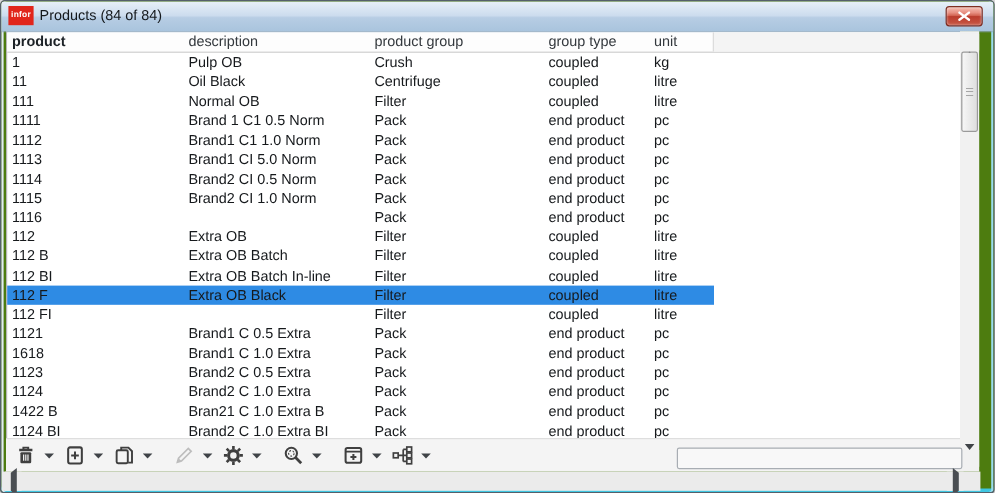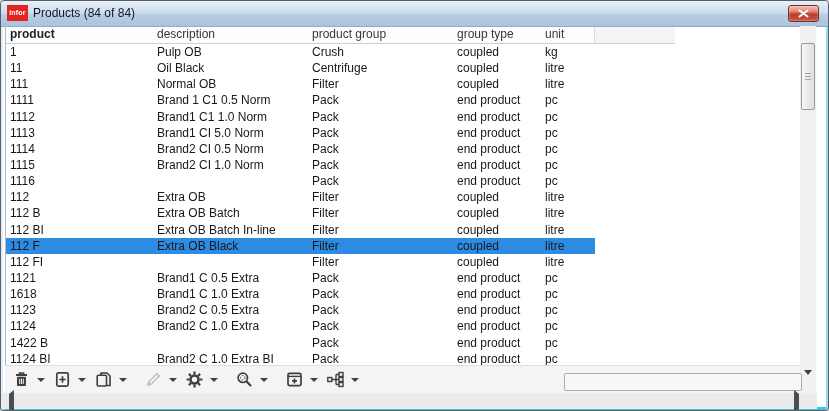--- a/index.html
+++ b/index.html
@@ -1,31 +1,31 @@
 <!DOCTYPE html>
 <html style="--selection: #2e8be4; --titlebar-top: #e8f0f8; --titlebar-bottom: #a9c4dd; --logo-red: #e1251b; --accent-cyan: #3fc6e1;"><head>
 <meta charset="utf-8">
 <style>
   html,body{margin:0;padding:0;background:#d8d8d8;font-family:"Liberation Sans",sans-serif;}
   .window{position:relative;width:829px;height:411px;box-sizing:border-box;
-    border:1px solid #55606a;border-radius:4px 4px 3px 3px;background:#ffffff;overflow:hidden;
+    border:1px solid #55606a;border-radius:4px 4px 3px 3px;background:#4d7c0f;overflow:hidden;
     box-shadow:inset -2px 0 0 #9adcee, inset 2px 0 0 #e3ebf3, inset 0 -3px 0 var(--accent-cyan,#3fc6e1);}
   
   .titlebar{position:absolute;top:0;left:0;right:0;height:25px;
     background:linear-gradient(var(--titlebar-top,#e8f0f8), #ccdcee 48%, #b7cde4 55%, var(--titlebar-bottom,#a9c4dd));
     border-bottom:1px solid #8fa8c2;border-radius:3px 3px 0 0;}
   .logo{position:absolute;left:6px;top:4px;width:21px;height:16px;background:var(--logo-red,#e1251b);
     color:#fff;font-size:7px;font-weight:bold;text-align:center;line-height:16px;letter-spacing:.2px;}
   .title{position:absolute;left:32px;top:0;height:25px;line-height:25px;font-size:12px;color:#14181c;}
   .close-btn{position:absolute;right:9px;top:4px;width:31px;height:17px;border-radius:3px;
     border:1px solid #7e2d22;box-sizing:border-box;cursor:default;padding:0;
     background:linear-gradient(#f4beb4 0%,#e89183 30%,#d0604f 48%,#ba3c2d 52%,#c85744 100%);
     box-shadow:inset 0 0 2px rgba(255,255,255,.7);display:flex;align-items:center;justify-content:center;}
   
-  .table-wrap{position:absolute;top:25px;left:4px;width:670px;height:339px;background:#fff;
+  .table-wrap{position:absolute;top:25px;left:4px;width:795px;height:339px;background:#fff;
     border-top:1px solid #95adc4;border-left:1px solid #b6b6b6;box-sizing:border-box;}
   .thead{position:relative;height:16px;background:#fdfdfd;border-bottom:1px solid #cfcfcf;}
   .thead .hx{position:absolute;left:588px;right:0;top:0;bottom:0;background:#f4f4f4;border-left:1px solid #dcdcdc;}
   .hlbl{position:absolute;top:0;height:16px;line-height:15px;font-size:12px;color:#33383d;white-space:nowrap;}
   .hlbl.b{font-weight:bold;color:#1c2126;}
   .h0{left:4px}.h1{left:151px}.h2{left:306px}.h3{left:451px}.h4{left:539px}
   .rows{position:relative;}
   .row{position:relative;height:16.15px;width:589px;}
   .row.selected{background:var(--selection,#2e8be4);}
   .cell{position:absolute;top:0;height:16px;line-height:16px;font-size:12px;color:#16191c;white-space:nowrap;}
@@ -223,20 +223,21 @@
         <div class="row">
           <span class="cell c0">1124</span>
           <span class="cell c1">Brand2 C 1.0 Extra</span>
           <span class="cell c2">Pack</span>
           <span class="cell c3">end product</span>
           <span class="cell c4">pc</span>
         </div>
 
         <div class="row">
           <span class="cell c0">1422 B</span>
+          <span class="cell c1">Bran21 C 1.0 Extra B</span>
           <span class="cell c2">Pack</span>
           <span class="cell c3">end product</span>
           <span class="cell c4">pc</span>
         </div>
 
         <div class="row">
           <span class="cell c0">1124 BI</span>
           <span class="cell c1">Brand2 C 1.0 Extra BI</span>
           <span class="cell c2">Pack</span>
           <span class="cell c3">end product</span>

